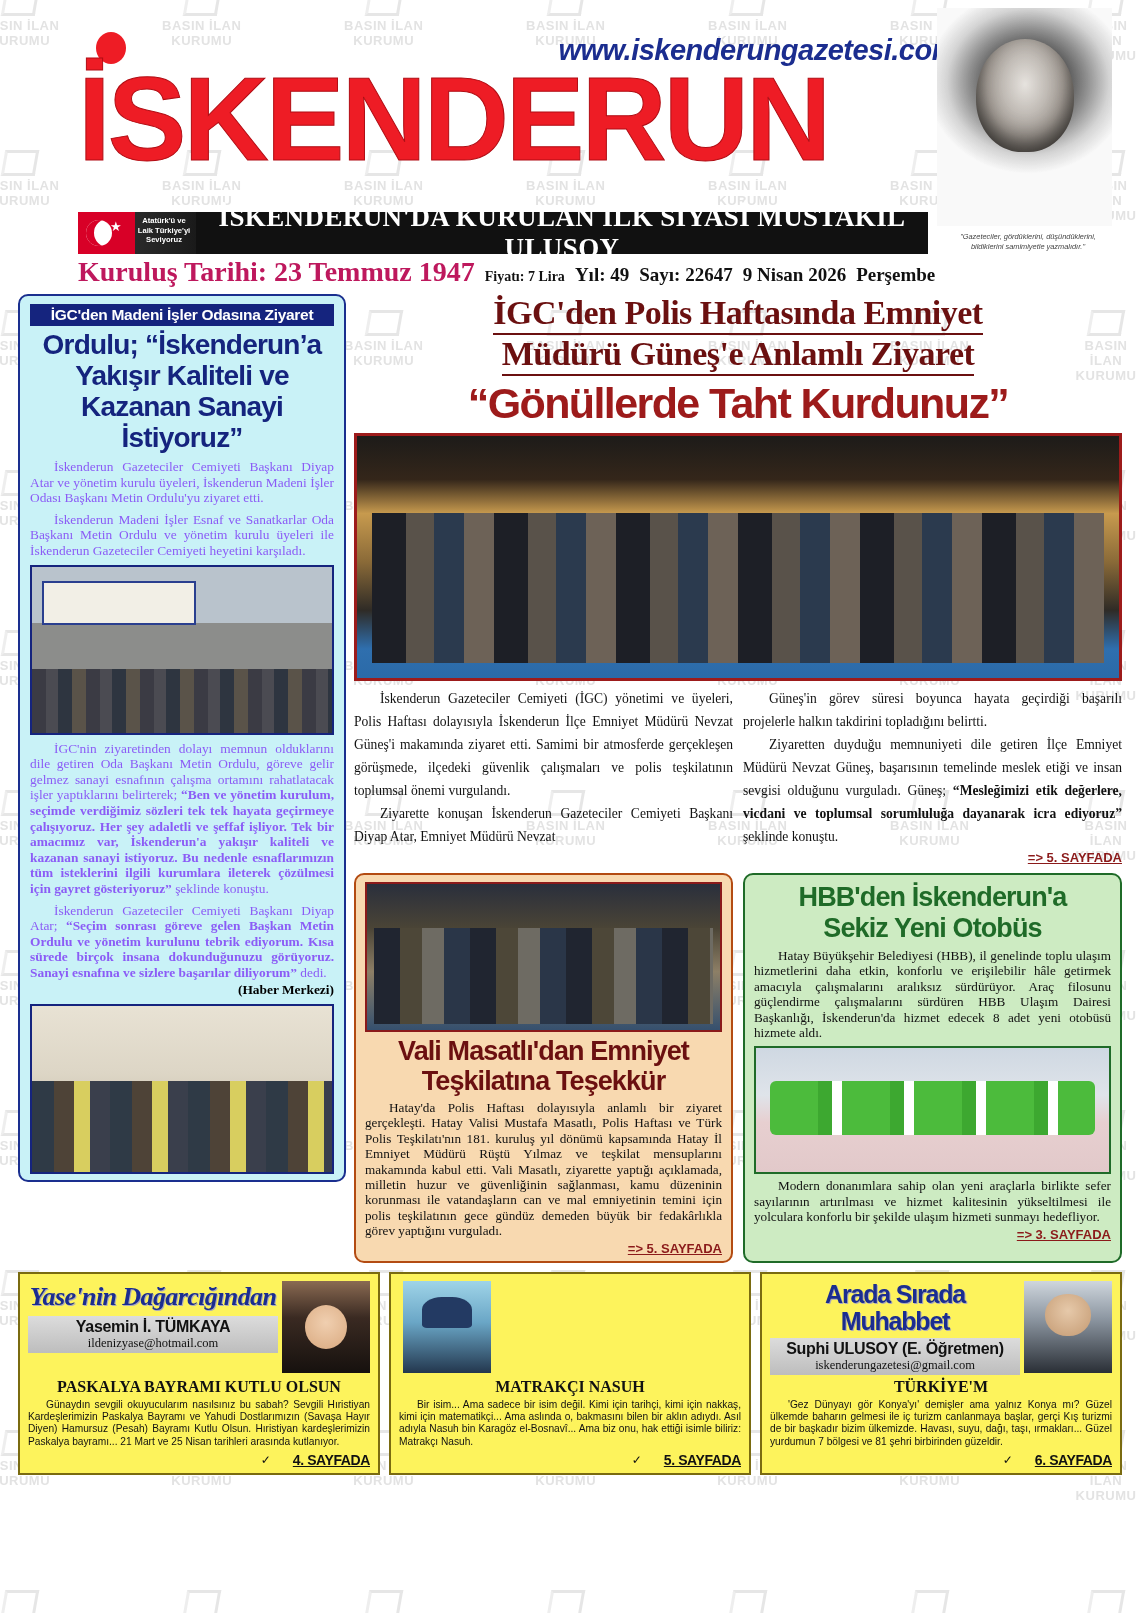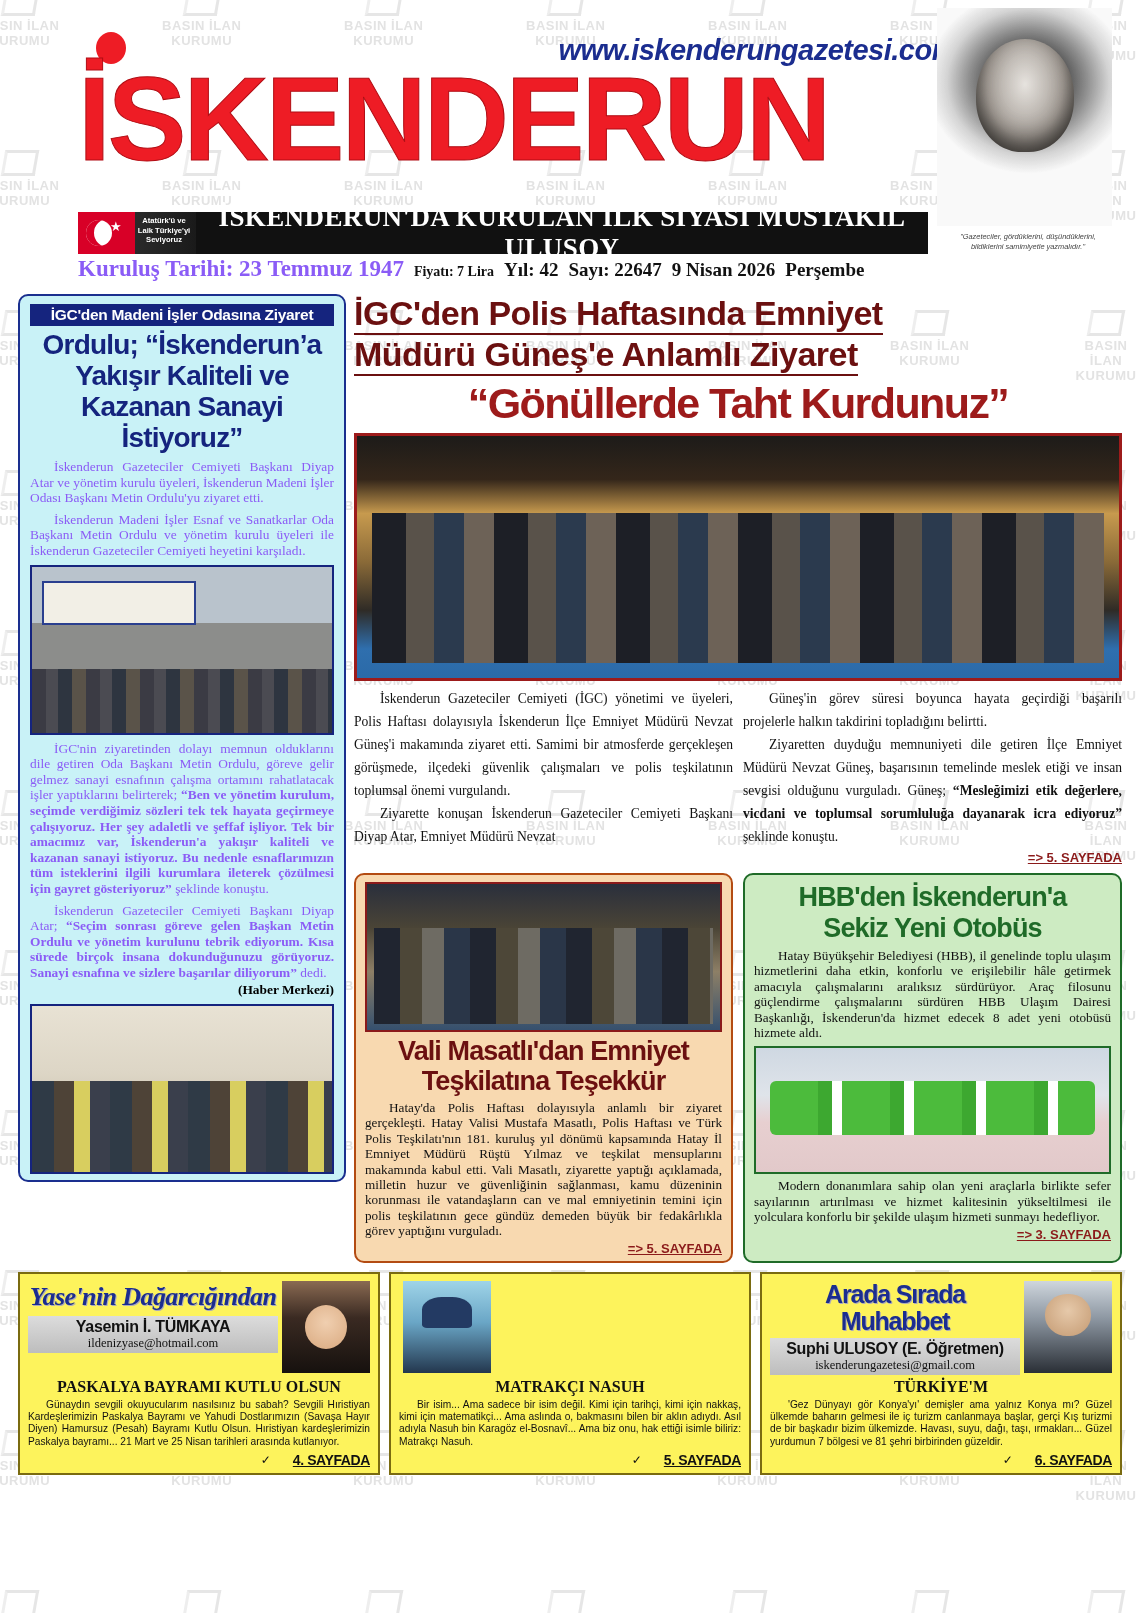--- a/index.html
+++ b/index.html
@@ -57,21 +57,21 @@
               background:#fff; box-shadow:9px 0 0 -1px #d80027 inset; }
   .crescent::after{ content:"★"; position:absolute; left:24px; top:-1px; font-size:13px; color:#fff;}
   .flag-txt { position:absolute; left:56px; top:4px; width:60px;
               font-family:"Liberation Sans",sans-serif; font-size:7.6px; line-height:9.5px;
               color:#fff; font-weight:700; text-align:center; }
   .slogan-txt { flex:1; text-align:center; color:#fff; font-weight:700;
                 font-family:"Liberation Serif",serif; font-size:27px; letter-spacing:.4px; }
 
   .info-bar { position:absolute; left:60px; top:256px; width:860px;
               display:flex; align-items:baseline; gap:10px; white-space:nowrap; }
-  .info-red { color:#8b5cf6; font-weight:700; font-size:23px; font-family:"Liberation Serif",serif; }
+  .info-red { color:#be185d; font-weight:700; font-size:28px; font-family:"Liberation Serif",serif; }
   .info-blk { color:#111; font-weight:700; font-size:19px; }
   .info-sm  { color:#111; font-weight:700; font-size:14px; }
 
   
   .content { display:flex; gap:8px; margin-top:4px; }
   .col-left { width:328px; flex:none; }
   .col-main { flex:1; }
 
   
   .box-cyan { background:#c9f2f7; border:2px solid #1a2f8f; border-radius:10px;
@@ -100,22 +100,22 @@
      background:repeating-linear-gradient(90deg,#1d1f26 0 34px,#59524a 34px 62px,#2b3a4e 62px 92px,#6d6257 92px 122px);}
   .ph-vali { background:linear-gradient(#2a2f3c 0%,#4a4436 30%,#8d7f66 60%,#35506e 100%); }
   .ph-vali::after{content:"";position:absolute;left:2%;bottom:4%;width:96%;height:66%;
      background:repeating-linear-gradient(90deg,#202530 0 26px,#4d4738 26px 48px,#6e6b63 48px 70px,#2a3648 70px 96px);}
   .ph-bus { background:linear-gradient(#cfd8e2 0%,#dfe4ea 38%,#e7cfd0 60%,#e2c9ca 100%); }
   .ph-bus::after{content:"";position:absolute;left:4%;top:26%;width:92%;height:44%;
      background:repeating-linear-gradient(90deg,#4cbb3c 0 48px,#3da830 48px 62px,#ffffff 62px 72px);
      border-radius:6px; }
 
   
-  .main-head { color:#6b1010; font-family:Liberation Sans, sans-serif; font-weight:700;
-               font-size:34px; line-height:38px; letter-spacing:-.5px; }
+  .main-head { color:#6b1010; font-family:Liberation Serif, serif; font-weight:700;
+               font-size:34px; line-height:38px; text-align:center; letter-spacing:-.5px; }
   .main-head span { border-bottom:2px solid #6b1010; display:inline-block; padding-bottom:1px;}
   .main-quote { color:#9d1b1b; font-family:"Liberation Sans",sans-serif; font-weight:700;
                 font-size:43px; line-height:47px; text-align:center; letter-spacing:-1.6px;
                 margin-top:4px; }
   .main-photo { border:3px solid #9d1b1b; height:248px; margin-top:6px; position:relative; overflow:hidden;}
 
   .two-col { display:flex; gap:10px; margin-top:6px; }
   .two-col > div { flex:1; }
   .mbody { font-family:"Liberation Serif",serif; font-size:13.6px; line-height:23px;
            text-align:justify; text-indent:26px; color:#111; }
@@ -273,21 +273,21 @@
           <div>Laik Türkiye'yi</div>
           <div>Seviyoruz</div>
         </div>
       </div>
       <div class="slogan-txt">İSKENDERUN'DA KURULAN İLK SİYASİ MÜSTAKİL ULUSOY</div>
     </div>
 
     <div class="info-bar">
       <span class="info-red">Kuruluş Tarihi: 23 Temmuz 1947</span>
       <span class="info-sm">Fiyatı: 7 Lira</span>
-      <span class="info-blk">Yıl: 42</span>
+      <span class="info-blk">Yıl: 49</span>
       <span class="info-blk">Sayı: 22647</span>
       <span class="info-blk">9 Nisan 2026</span>
       <span class="info-blk">Perşembe</span>
     </div>
   </div>
 
   <div class="content">
 
     <div class="col-left">
       <div class="box-cyan">

